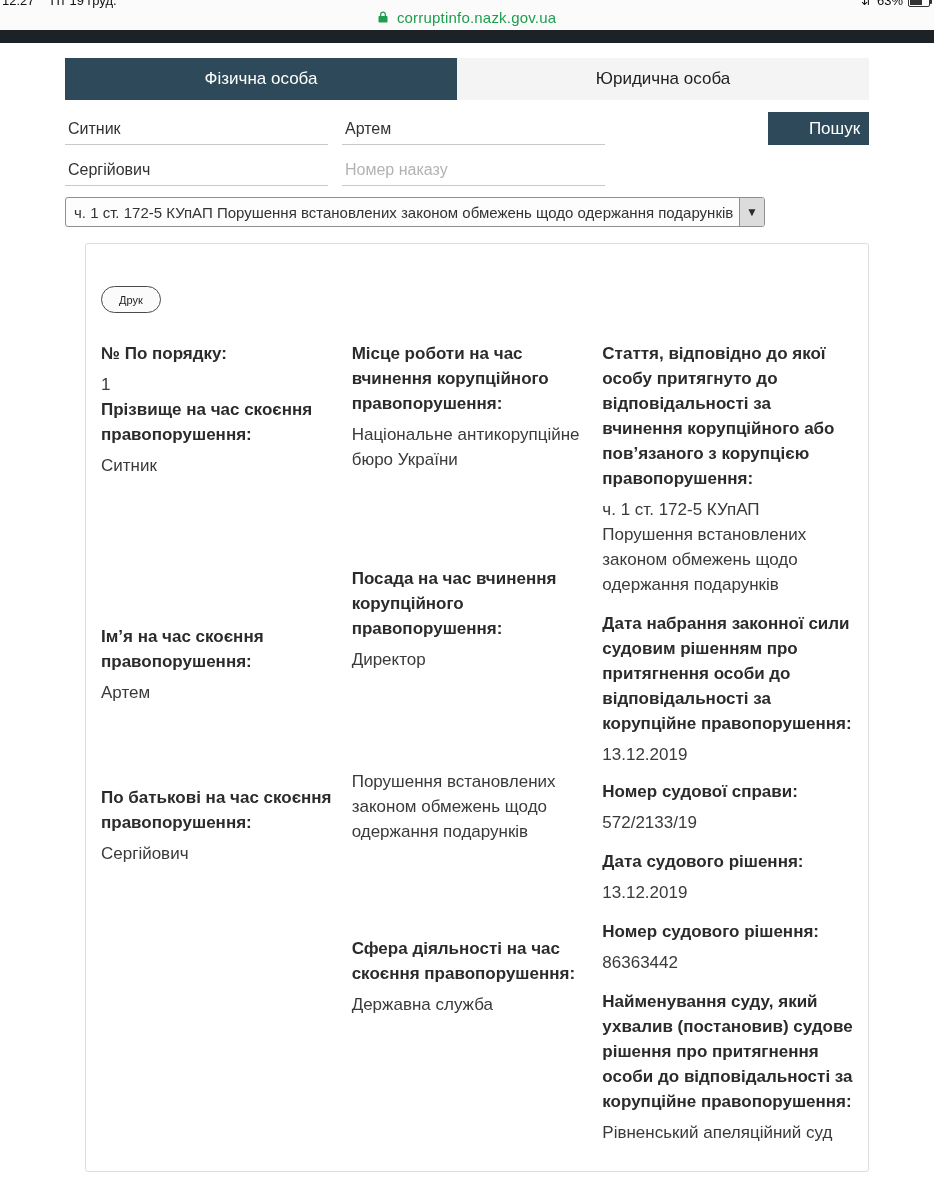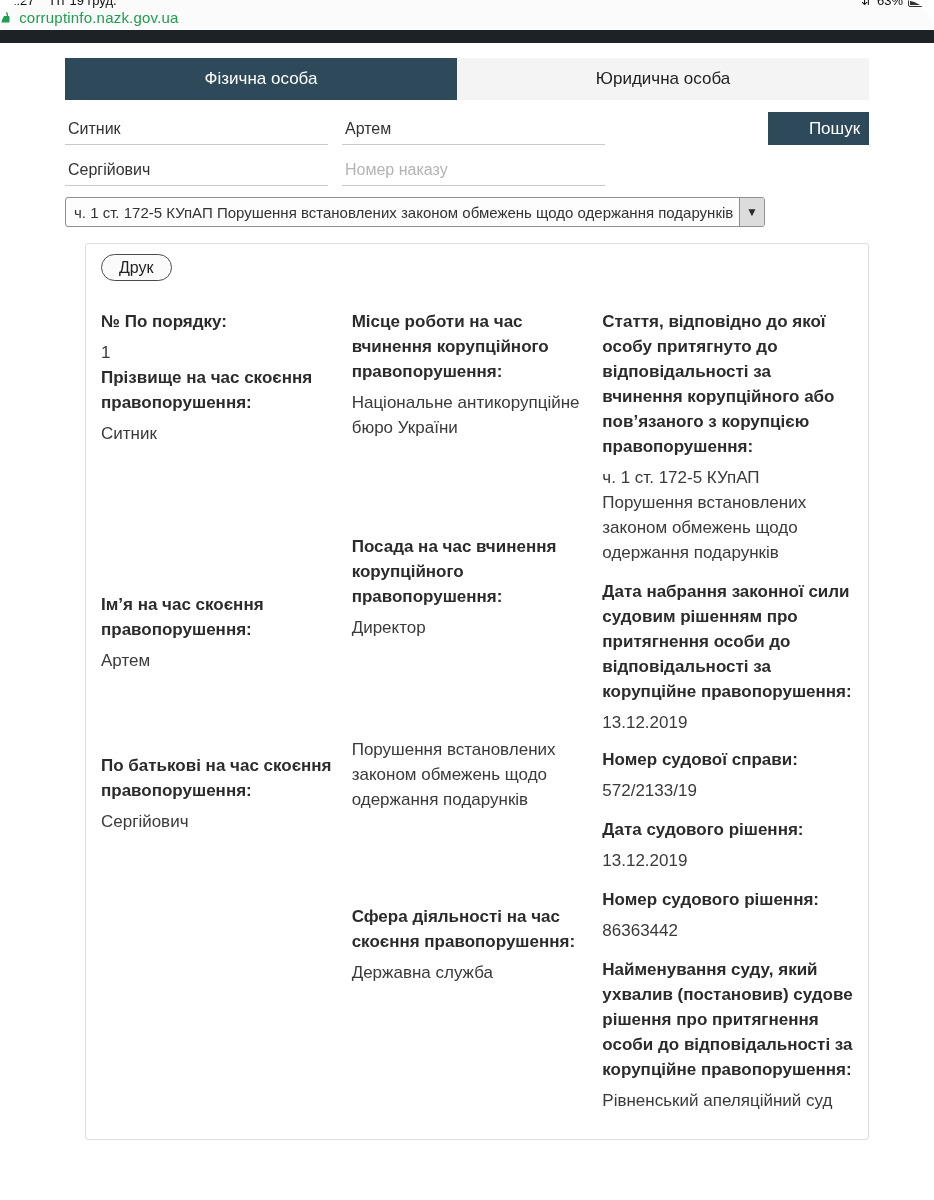--- a/index.html
+++ b/index.html
@@ -1,26 +1,26 @@
 <!DOCTYPE html>
 <html><head>
 <meta charset="utf-8">
 <style>
   * { box-sizing: border-box; margin: 0; padding: 0; }
   html,body { width: 934px; background:#ffffff; font-family:"Liberation Sans", sans-serif; }
-  .screen { width:934px; height:1200px; overflow:hidden; background:#fff;border-radius:31px; }
+  .screen { width:934px; height:1200px; overflow:hidden; background:#fff; }
 
   
   .browser-top { position:relative; height:30px; background:#fbfbfb; overflow:hidden; }
   .status-left { position:absolute; top:-7px; left:2px; font-size:13px; color:#111; display:flex; gap:16px; white-space:nowrap; }
   .status-right { position:absolute; top:-7px; right:4px; font-size:13px; color:#111; display:flex; align-items:center; gap:5px; }
   .battery { display:inline-block; width:22px; height:11px; border:1px solid #333; border-radius:2px; position:relative; margin-top:2px; }
   .battery::after { content:""; position:absolute; right:-3px; top:2px; width:2px; height:5px; background:#333; border-radius:0 1px 1px 0; }
   .battery-fill { position:absolute; left:1px; top:1px; bottom:1px; width:62%; background:#333; }
-  .url-bar { position:absolute; bottom:4px; left:0; right:0; font-size:15px; }
+  .url-bar { position:absolute; bottom:4px; left:0; right:0; text-align:center; font-size:15px; }
   .lock { display:inline-block; margin-right:5px; }
   .url-text { letter-spacing:0.2px; }
   .site-darkbar { height:13px; background:#1d2226; }
 
   
   .content { margin:0 65px; }
 
   .tabs { display:flex; margin-top:15px; }
   .tab { height:42px; display:flex; align-items:center; justify-content:center; font-size:17px; cursor:pointer; }
   .tab-active { width:392px; background:#2e4a5a; color:#ffffff; }
@@ -38,21 +38,21 @@
   .select { margin-top:11px; width:700px; height:30px; border:1px solid #8f8f8f; border-radius:3px;
             display:flex; align-items:center; background:#fdfdfd; cursor:pointer; overflow:hidden; }
   .select-text { flex:1; font-size:15px; color:#333; padding:0 8px; white-space:nowrap; overflow:hidden; }
   .select-arrow { width:25px; height:100%; background:#dcdcdc; border-left:1px solid #8f8f8f;
                   display:flex; align-items:center; justify-content:center; font-size:12px; color:#2b2b2b; }
 
   
   .card { margin-top:16px; margin-left:20px; border:1px solid #ddd; border-radius:3px; background:#fff;
           padding:10px 15px 26px 15px; }
   .print-btn { height:27px; padding:0 17px; border:1.5px solid #4a4a4a; border-radius:14px; background:#fbfbfb;
-               font-size:16px; color:#222; cursor:pointer; font-family:"Liberation Sans", sans-serif; }
+               font-size:11px; color:#222; cursor:pointer; font-family:"Liberation Sans", sans-serif;margin-top:32px; }
 
   .cols { display:grid; grid-template-columns:1fr 1fr 1fr; margin-top:28px; }
   .field {}
   .f-label { font-weight:700; font-size:17px; line-height:25px; color:#2b2b2b; }
   .f-value { margin-top:6px; font-size:17px; line-height:25px; color:#3a3a3a; }
 </style>
 </head>
 <body>
 
 <div class="screen">

